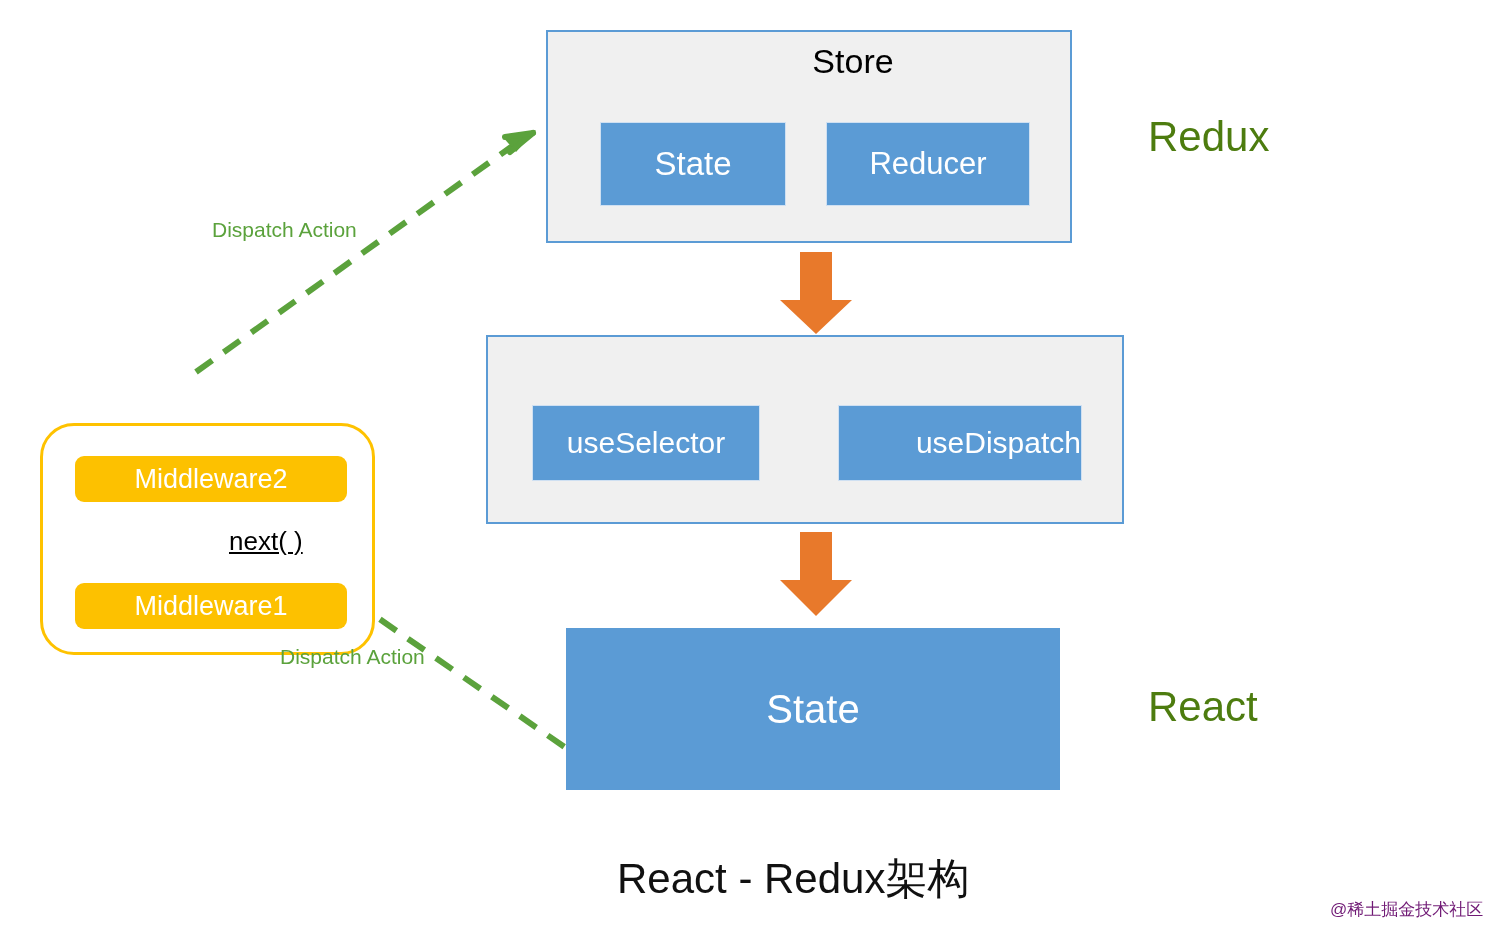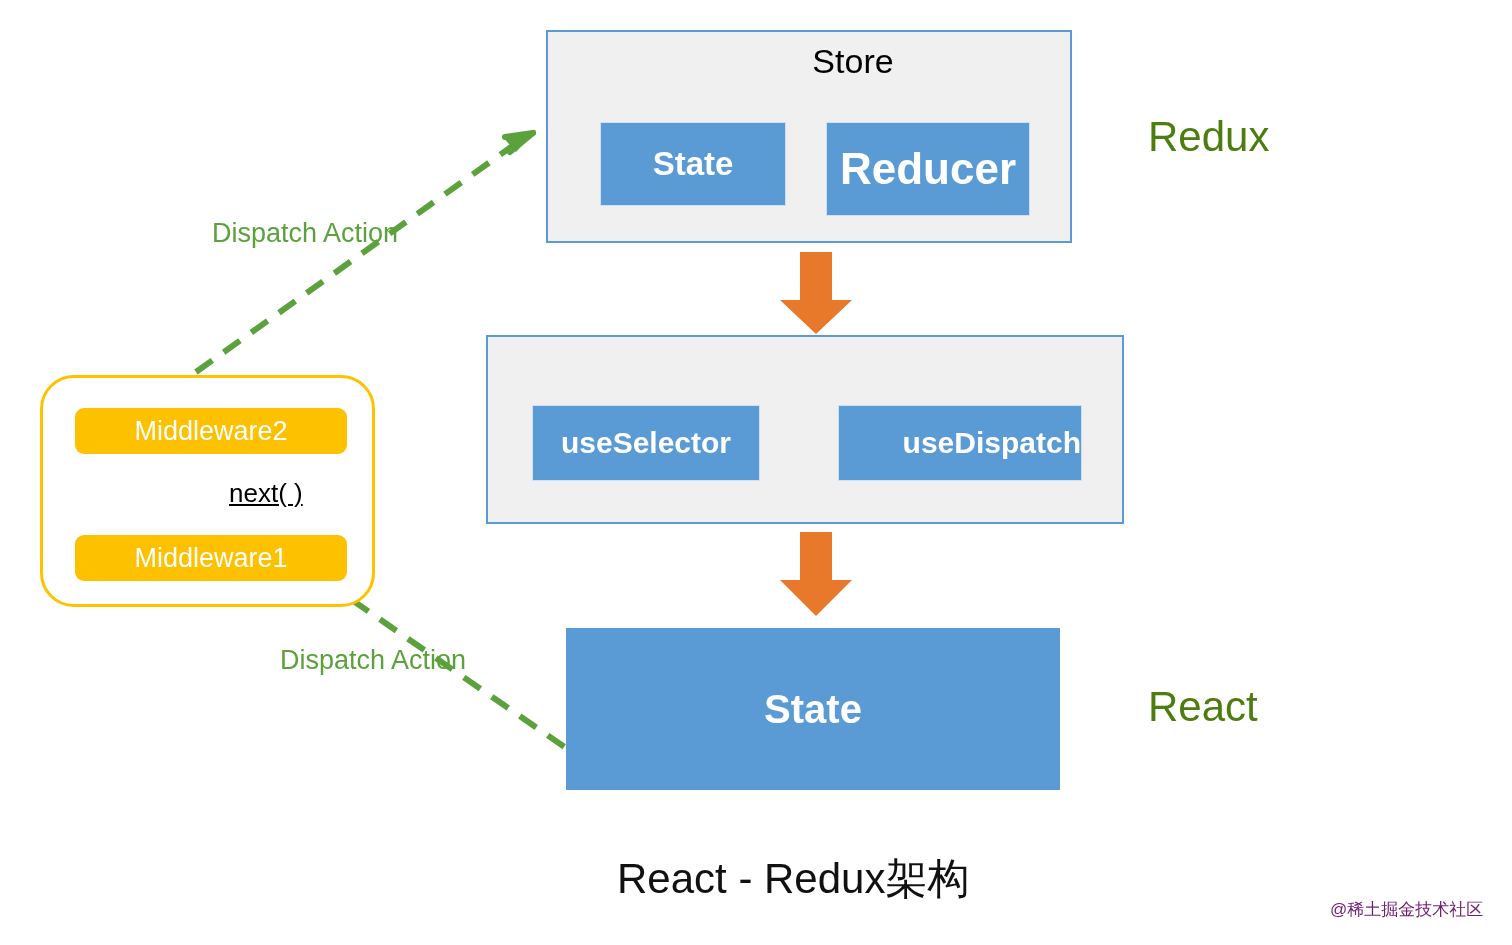--- a/index.html
+++ b/index.html
@@ -28,37 +28,38 @@
 
   
   .bluebox {
     background: #5b9bd5;
     border: 1px solid #cfe0f2;
     box-sizing: border-box;
     display: flex;
     align-items: center;
     justify-content: center;
     color: #ffffff;
-    font-weight: 700;
+    font-weight: 400;
   }
 
   
   .store-title {
     font-size: 34px;
     color: #000000;
     text-align: center;
     width: 100%;
   }
 
   
   .mw-container {
     border: 3px solid #fec200;
     border-radius: 34px;
     background: #ffffff;
     box-sizing: border-box;
+    margin-top: 48px;
   }
   .mw-pill {
     background: #fdc100;
     border-radius: 9px;
     display: flex;
     align-items: center;
     justify-content: center;
     color: #ffffff;
     font-size: 27px;
     box-sizing: border-box;
@@ -73,21 +74,21 @@
   
   .side-label {
     color: #4d7c0f;
     font-size: 42px;
     white-space: nowrap;
   }
 
   
   .dispatch-label {
     color: #5ba23c;
-    font-size: 27px;
+    font-size: 21px;
     white-space: nowrap;
   }
 
   
   .bottom-title {
     font-size: 42px;
     color: #111111;
     white-space: nowrap;
   }
   .watermark {
@@ -136,21 +137,21 @@
     </g>
   </svg>
 
   <div class="abs panel" style="left:546px; top:30px; width:526px; height:213px;">
     <div class="abs store-title" style="left:0; top:10px;margin-left:44px;">Store</div>
 
     <div class="abs bluebox" style="left:52px; top:90px; width:186px; height:84px; font-size:33px;">
       <span>State</span>
     </div>
 
-    <div class="abs bluebox" style="left:278px; top:90px; width:204px; height:94px; font-size:44px;">
+    <div class="abs bluebox" style="left:278px; top:90px; width:204px; height:84px; font-size:31px;">
       <span>Reducer</span>
     </div>
   </div>
 
   <div class="abs panel" style="left:486px; top:335px; width:638px; height:189px;">
     <div class="abs bluebox" style="left:44px; top:68px; width:228px; height:76px; font-size:30px;">
       <span>useSelector</span>
     </div>
 
     <div class="abs bluebox" style="left:350px; top:68px; width:244px; height:76px; font-size:30px;justify-content:flex-end;">

